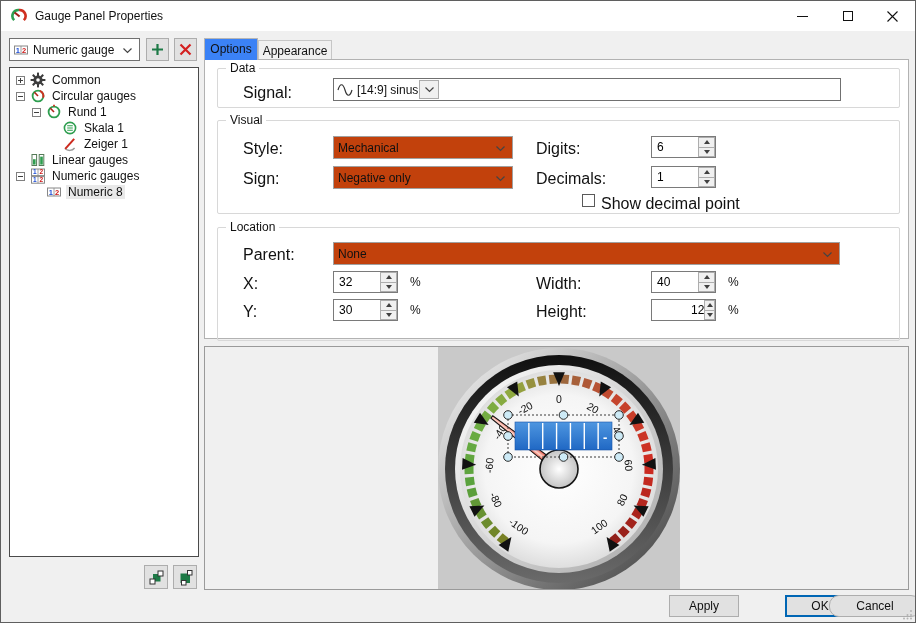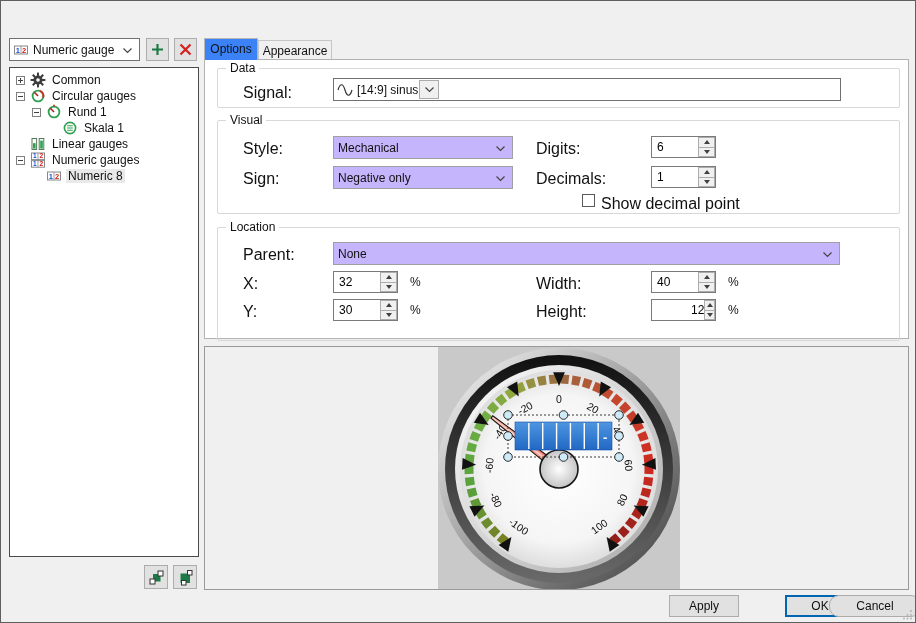--- a/index.html
+++ b/index.html
@@ -11,21 +11,21 @@
   #app-icon { position:absolute; left:10px; top:7px; width:16px; height:16px; }
   #title-text { position:absolute; left:34px; top:8px; font-size:12px; color:#111; }
   #win-controls { position:absolute; right:0; top:0; height:30px; display:flex; }
   .winbtn { width:45px; height:30px; display:flex; align-items:center; justify-content:center; }
   .glyph-min { width:11px; height:1px; background:#111; }
   .glyph-max { width:10px; height:10px; border:1px solid #111; }
 
   
   .combo { position:absolute; height:23px; display:flex; align-items:center; font-size:12px; color:#111; }
   .combo.white { background:#fff; border:1px solid #707070; }
-  .combo.gray  { background:#c4b5fd; border:1px solid #a0a0a0; }
+  .combo.gray  { background:#c2410c; border:1px solid #a0a0a0; }
   .combo .ctext { padding-left:4px; white-space:nowrap; overflow:hidden; }
   .combo .cicon { flex:none; width:16px; height:16px; margin-left:3px; }
   .combo .chev { margin-left:auto; margin-right:7px; flex:none; }
   .combo .dropbtn { margin-left:auto; align-self:stretch; width:20px; margin:1px; background:#f0f0f0; border:1px solid #ababab; display:flex; align-items:center; justify-content:center; flex:none; }
 
   #gauge-type-combo { left:8px; top:37px; width:131px; }
   .toolbtn { position:absolute; top:37px; width:23px; height:23px; background:#e1e1e1; border:1px solid #adadad; display:flex; align-items:center; justify-content:center; }
   #add-gauge-button { left:145px; }
   #delete-gauge-button { left:173px; }
 
@@ -77,20 +77,41 @@
   #apply-button { left:668px; width:70px; }
   #ok-button { left:784px; width:70px; border:2px solid #0066b4; }
   #cancel-button { left:828px; width:92px;border-radius:10px; }
   #resize-grip { position:absolute; right:2px; bottom:2px; width:13px; height:13px; }
 </style>
 </head>
 <body>
 
 <div id="window">
 
+  <div id="titlebar">
+    <svg id="app-icon" viewBox="0 0 16 16">
+      <path d="M 3.2 12.2 A 6 6 0 0 1 8 2" fill="none" stroke="#2e9e4f" stroke-width="2.6"></path>
+      <path d="M 8 2 A 6 6 0 0 1 12.8 12.2" fill="none" stroke="#d03020" stroke-width="2.6"></path>
+      <path d="M 8.6 8.6 L 3.6 4.4" stroke="#a02018" stroke-width="2"></path>
+    </svg>
+    <span id="title-text">Gauge Panel Properties</span>
+    <div id="win-controls">
+      <div class="winbtn">
+          <div class="glyph-min"></div>
+        </div>
+      <div class="winbtn">
+          <div class="glyph-max"></div>
+        </div>
+      <div class="winbtn">
+        <svg width="11" height="11" viewBox="0 0 11 11">
+            <path d="M0.5 0.5 L10.5 10.5 M10.5 0.5 L0.5 10.5" stroke="#111" stroke-width="1.1"></path>
+          </svg>
+      </div>
+    </div>
+  </div>
 
   <div class="combo white" id="gauge-type-combo">
     <span class="cicon" id="gauge-type-icon"><svg viewBox="0 0 16 16">
           <rect x="1.5" y="4" width="13" height="8" fill="#fff" stroke="#888"></rect>
           <line x1="8" y1="4" x2="8" y2="12" stroke="#888" stroke-width="0.8"></line>
           <text x="4.8" y="10.6" font-size="7.5" font-weight="bold" fill="#1f4fd8" text-anchor="middle">1</text>
           <text x="11.2" y="10.6" font-size="7.5" font-weight="bold" fill="#d01818" text-anchor="middle">2</text>
         </svg></span>
     <span class="ctext">Numeric gauge</span>
     <span class="chev"><svg width="9" height="6" viewBox="0 0 9 6">
@@ -145,20 +166,28 @@
           </svg></span>
         <span class="tree-label">Rund 1</span>
       </div>
       <div class="tree-row" style="padding-left: 38px;">
         <span class="exp-spacer"></span>
         <span class="tree-icon"><svg viewBox="0 0 16 16">
             <circle cx="8" cy="8" r="5.6" fill="none" stroke="#2e9e4f" stroke-width="1.6"></circle>
             <path d="M5.2 5.8 H10.8 M5.2 8 H10.8 M5.2 10.2 H10.8" stroke="#2e9e4f" stroke-width="1.1"></path>
           </svg></span>
         <span class="tree-label">Skala 1</span>
+      </div>
+      <div class="tree-row" style="padding-left: 38px;">
+        <span class="exp-spacer"></span>
+        <span class="tree-icon"><svg viewBox="0 0 16 16">
+            <path d="M3 12.5 A 6.4 6.4 0 0 0 12.6 12" fill="none" stroke="#9a9a9a" stroke-width="1.4"></path>
+            <path d="M3.2 12.8 L12.2 2.8" stroke="#cc2a1e" stroke-width="2"></path>
+          </svg></span>
+        <span class="tree-label">Zeiger 1</span>
       </div>
       <div class="tree-row" style="padding-left: 6px;">
         <span class="exp-spacer"></span>
         <span class="tree-icon"><svg viewBox="0 0 16 16">
             <rect x="2" y="2.5" width="4.6" height="11" fill="#fff" stroke="#557a57"></rect>
             <rect x="3" y="7.2" width="2.6" height="5.4" fill="#2e9e4f"></rect>
             <rect x="9.2" y="2.5" width="4.6" height="11" fill="#fff" stroke="#557a57"></rect>
             <rect x="10.2" y="4.6" width="2.6" height="8" fill="#2e9e4f"></rect>
           </svg></span>
         <span class="tree-label">Linear gauges</span>

